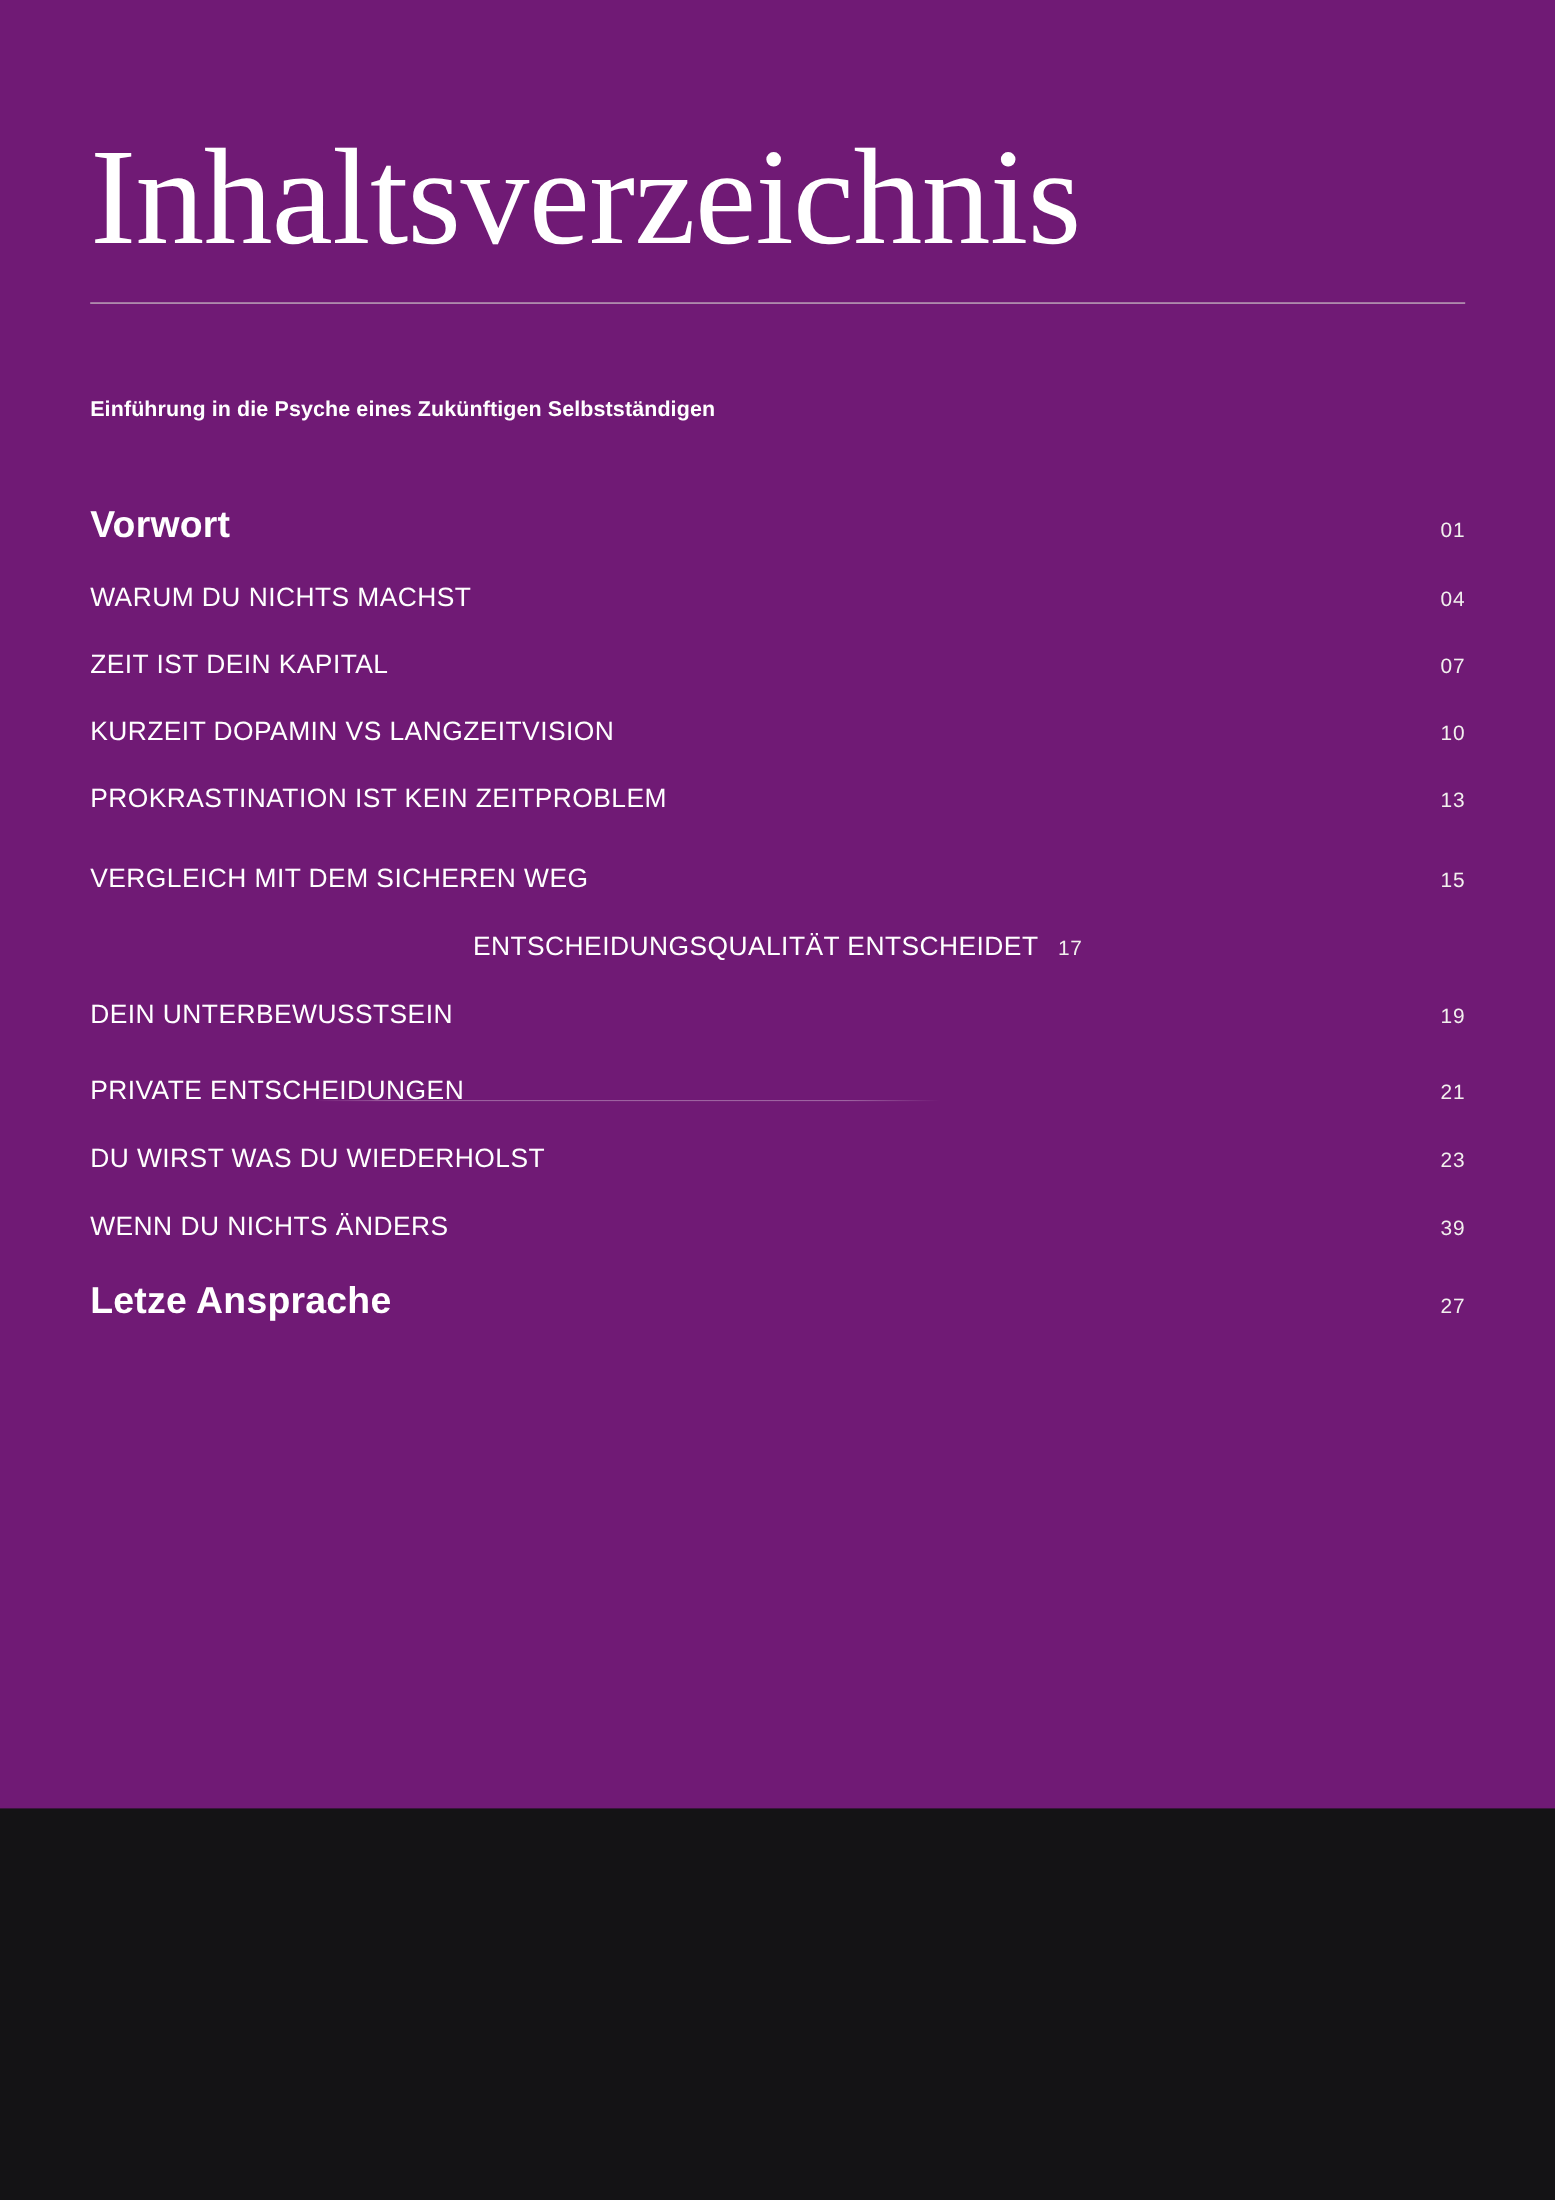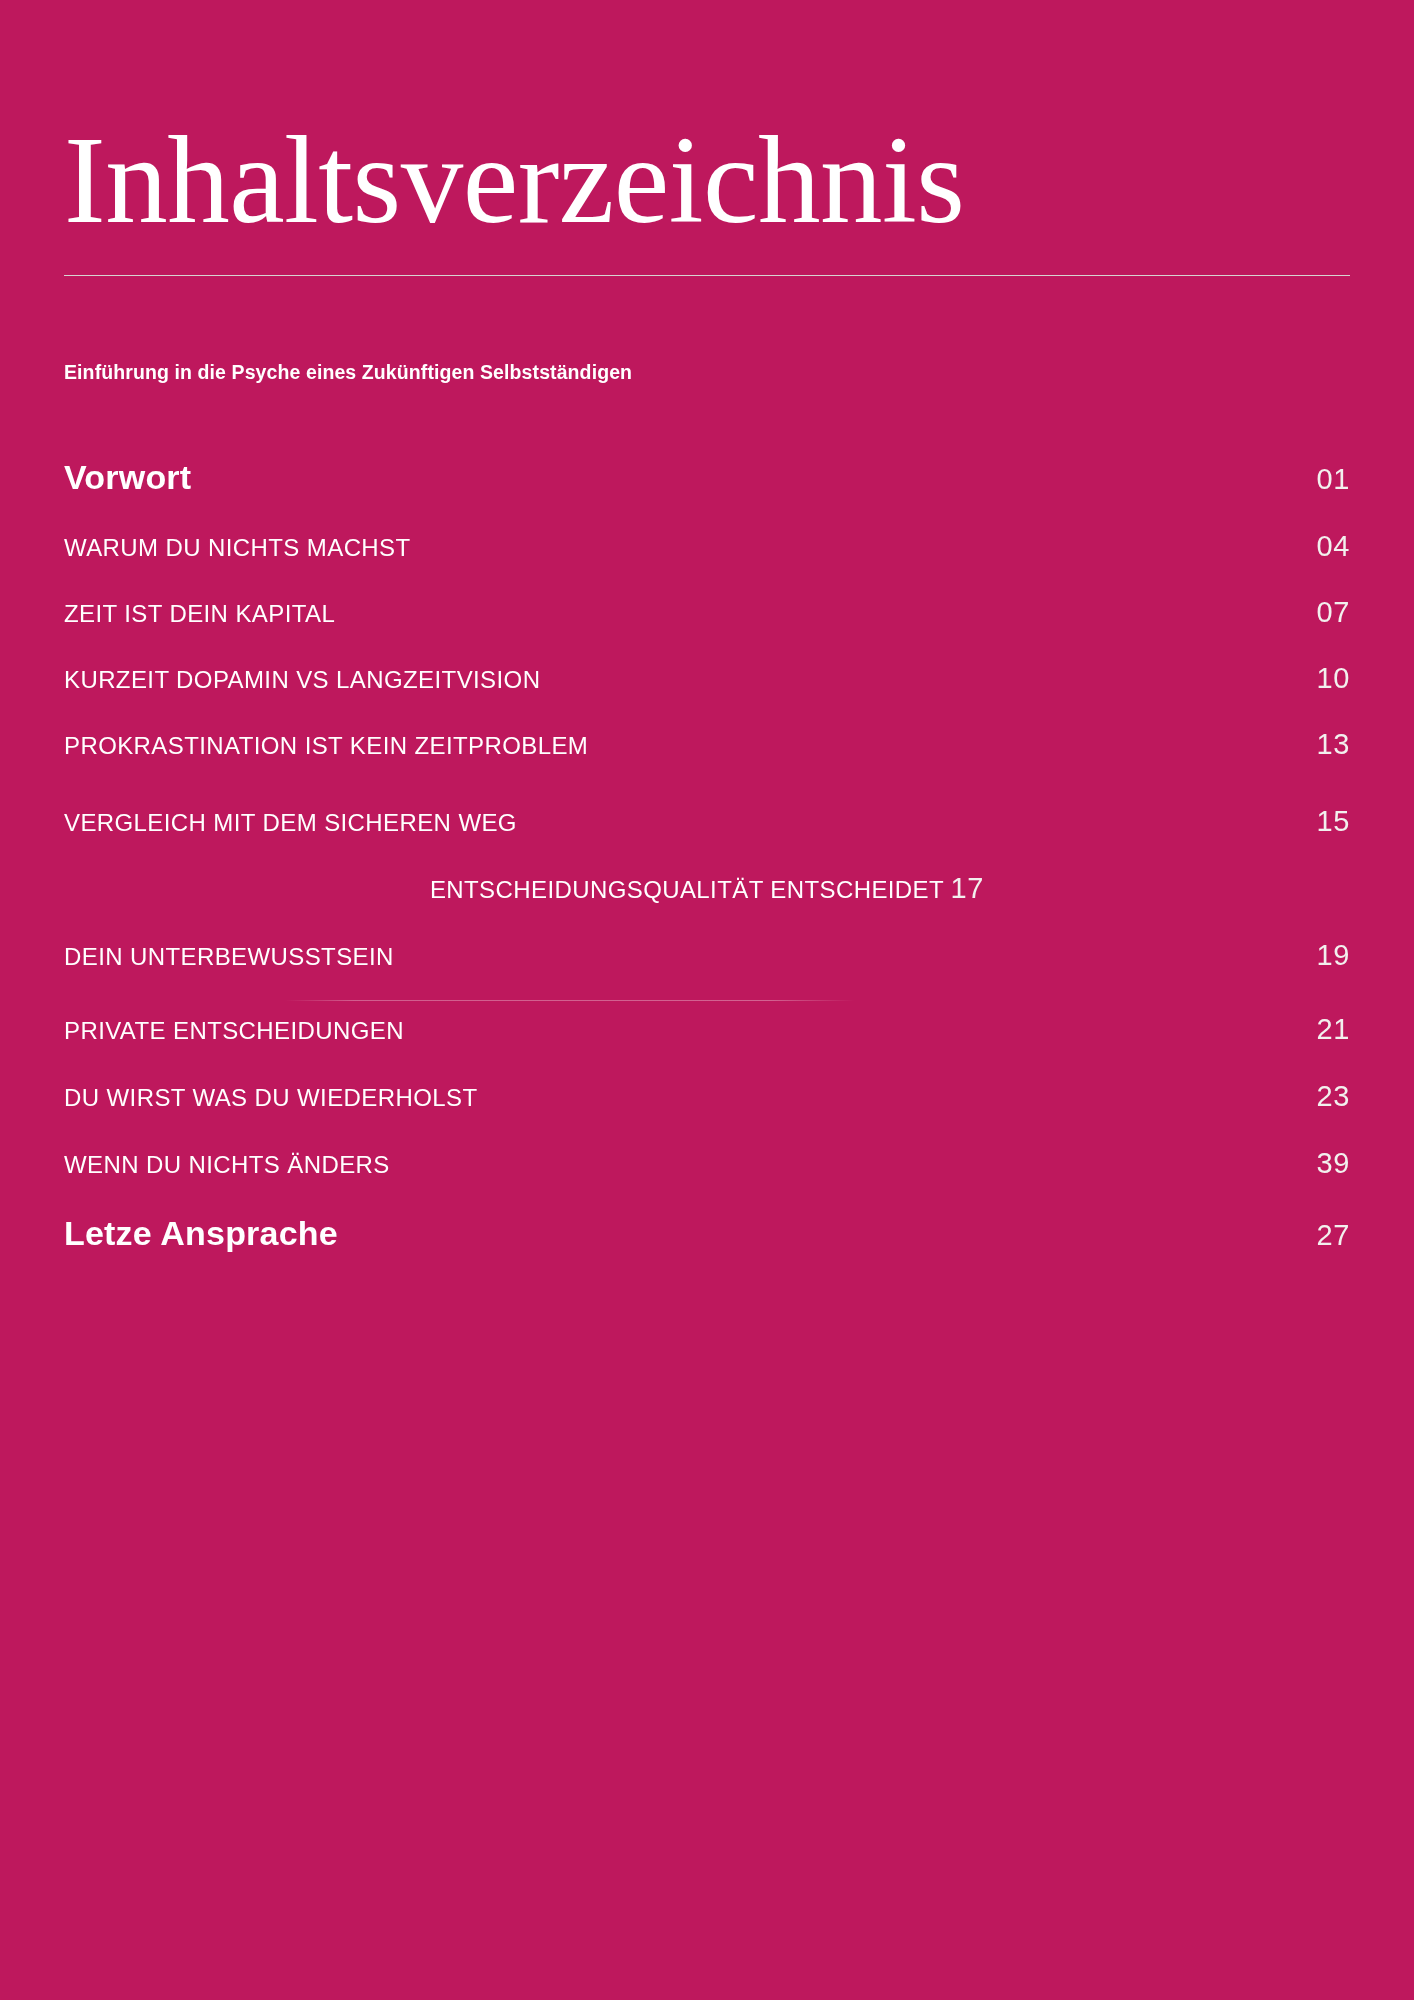--- a/index.html
+++ b/index.html
@@ -12,24 +12,24 @@
     height: 2000px;
     overflow: hidden;
     font-family: "Liberation Sans", sans-serif;
     color: #ffffff;
     -webkit-font-smoothing: antialiased;
   }
 
   .page {
     position: relative;
     width: 1414px;
-    height: 2000px;
-    background: #be185d;
+    height: 1644px;
+    background: #701a75;
     box-sizing: border-box;
-    padding: 0 64px;
+    padding: 0 82px;
   }
 
   .toc-title {
     font-family: "Liberation Serif", serif;
     font-weight: 400;
     font-size: 125px;
     line-height: 1.0;
     letter-spacing: -0.5px;
     color: #ffffff;
     padding-top: 118px;
@@ -66,21 +66,21 @@
   }
 
   .toc-row .label {
     font-size: 24px;
     letter-spacing: 0.4px;
     color: #ffffff;
     white-space: nowrap;
   }
 
   .toc-row .page-num {
-    font-size: 29px;
+    font-size: 19px;
     letter-spacing: 0.6px;
     color: #f2f0ee;
     min-width: 40px;
     text-align: right;
   }
 
   .toc-row.bold .label {
     font-weight: bold;
     font-size: 34px;
     letter-spacing: 0.2px;

